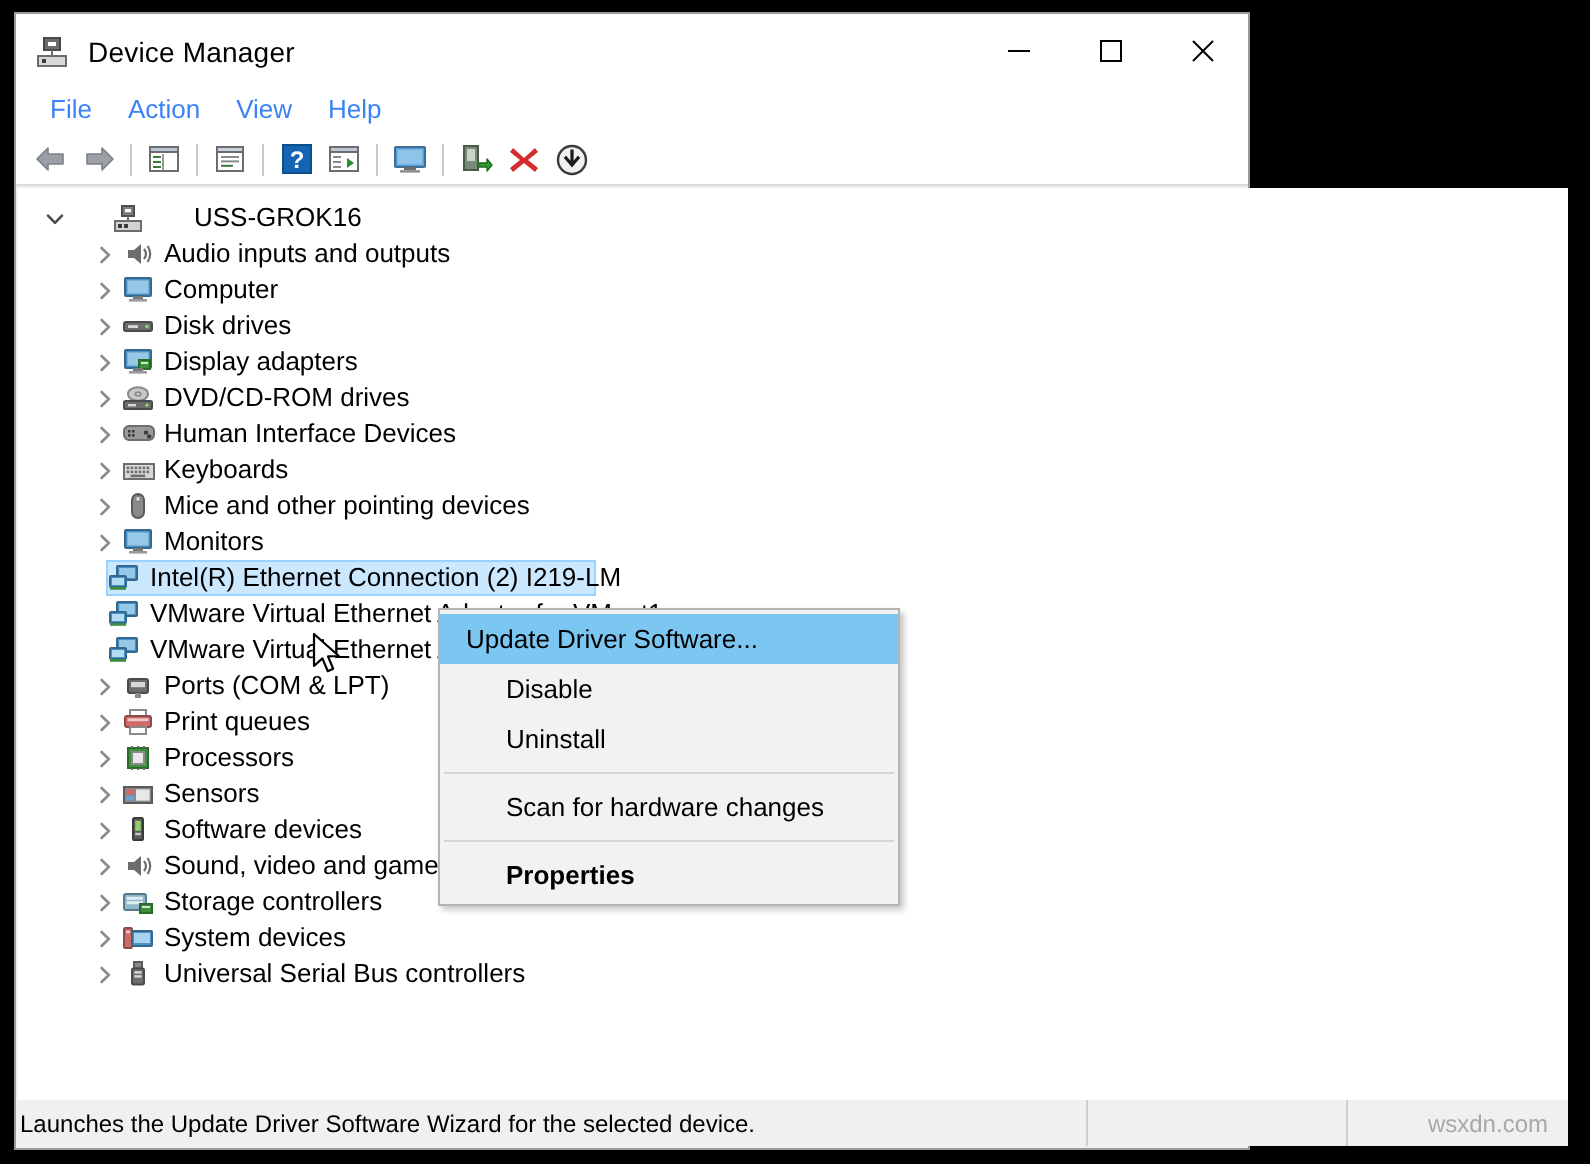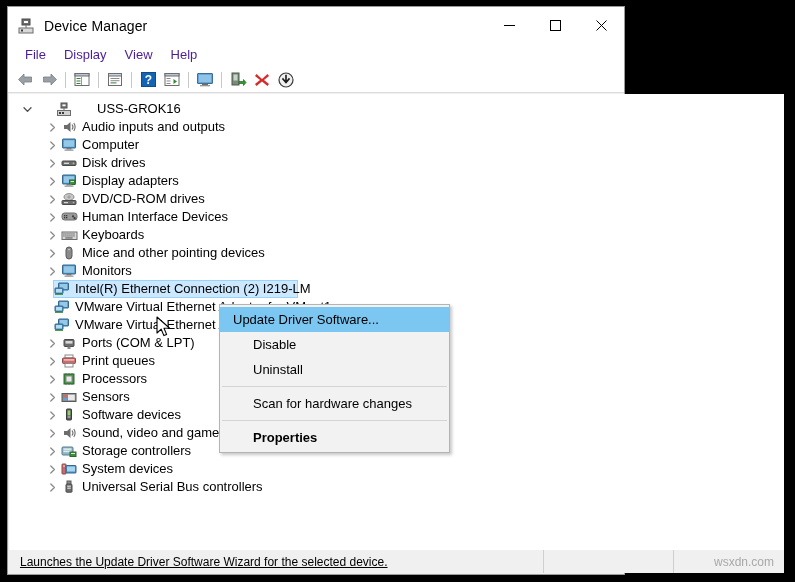--- a/index.html
+++ b/index.html
@@ -75,21 +75,21 @@
   .menubar {
     height: 23px;
     background: #ffffff;
     display: flex;
     align-items: center;
     padding-left: 8px;
     box-sizing: border-box;
   }
   .menubar-item {
     font-size: 13px;
-    color: #4c1d95;
+    color: #3b82f6;
     padding: 2px 9px 3px 9px;
     line-height: 16px;
   }
 
   
   .toolbar {
     height: 26px;
     background: #ffffff;
     border-bottom: 1px solid #dcdcdc;
     display: flex;
@@ -189,23 +189,22 @@
     height: 23px;
     display: flex;
     align-items: center;
     font-size: 12px;
     color: #000000;
     box-sizing: border-box;
     overflow: hidden;
   }
   .status-main {
     flex: 1;
-    padding-left: 11px;
+    padding-left: 1px;
     border-right: 1px solid #cfcfcf;
-    text-decoration: underline;
   }
   .status-mid {
     width: 130px;
     border-right: 1px solid #cfcfcf;
   }
   .status-right {
     width: 110px;
     justify-content: flex-end;
     padding-right: 10px;
     color: #a8a8a8;
@@ -287,21 +286,21 @@
         <svg width="11" height="11" viewBox="0 0 11 11">
             <line x1="0.5" y1="0.5" x2="10.5" y2="10.5" stroke="#000" stroke-width="1"></line>
             <line x1="10.5" y1="0.5" x2="0.5" y2="10.5" stroke="#000" stroke-width="1"></line>
           </svg>
       </div>
     </div>
   </div>
 
   <div class="menubar">
     <div class="menubar-item">File</div>
-    <div class="menubar-item">Display</div>
+    <div class="menubar-item">Action</div>
     <div class="menubar-item">View</div>
     <div class="menubar-item">Help</div>
   </div>
 
   <div class="toolbar">
     <div class="tb-btn">
       <svg width="17" height="15" viewBox="0 0 17 15">
         <path d="M7 2 L1.5 7.5 L7 13 L7 10 L14.5 10 L14.5 5 L7 5 Z" fill="#9aa0a6" stroke="#7a8086" stroke-width="0.8" stroke-linejoin="round"></path>
       </svg>
     </div>

